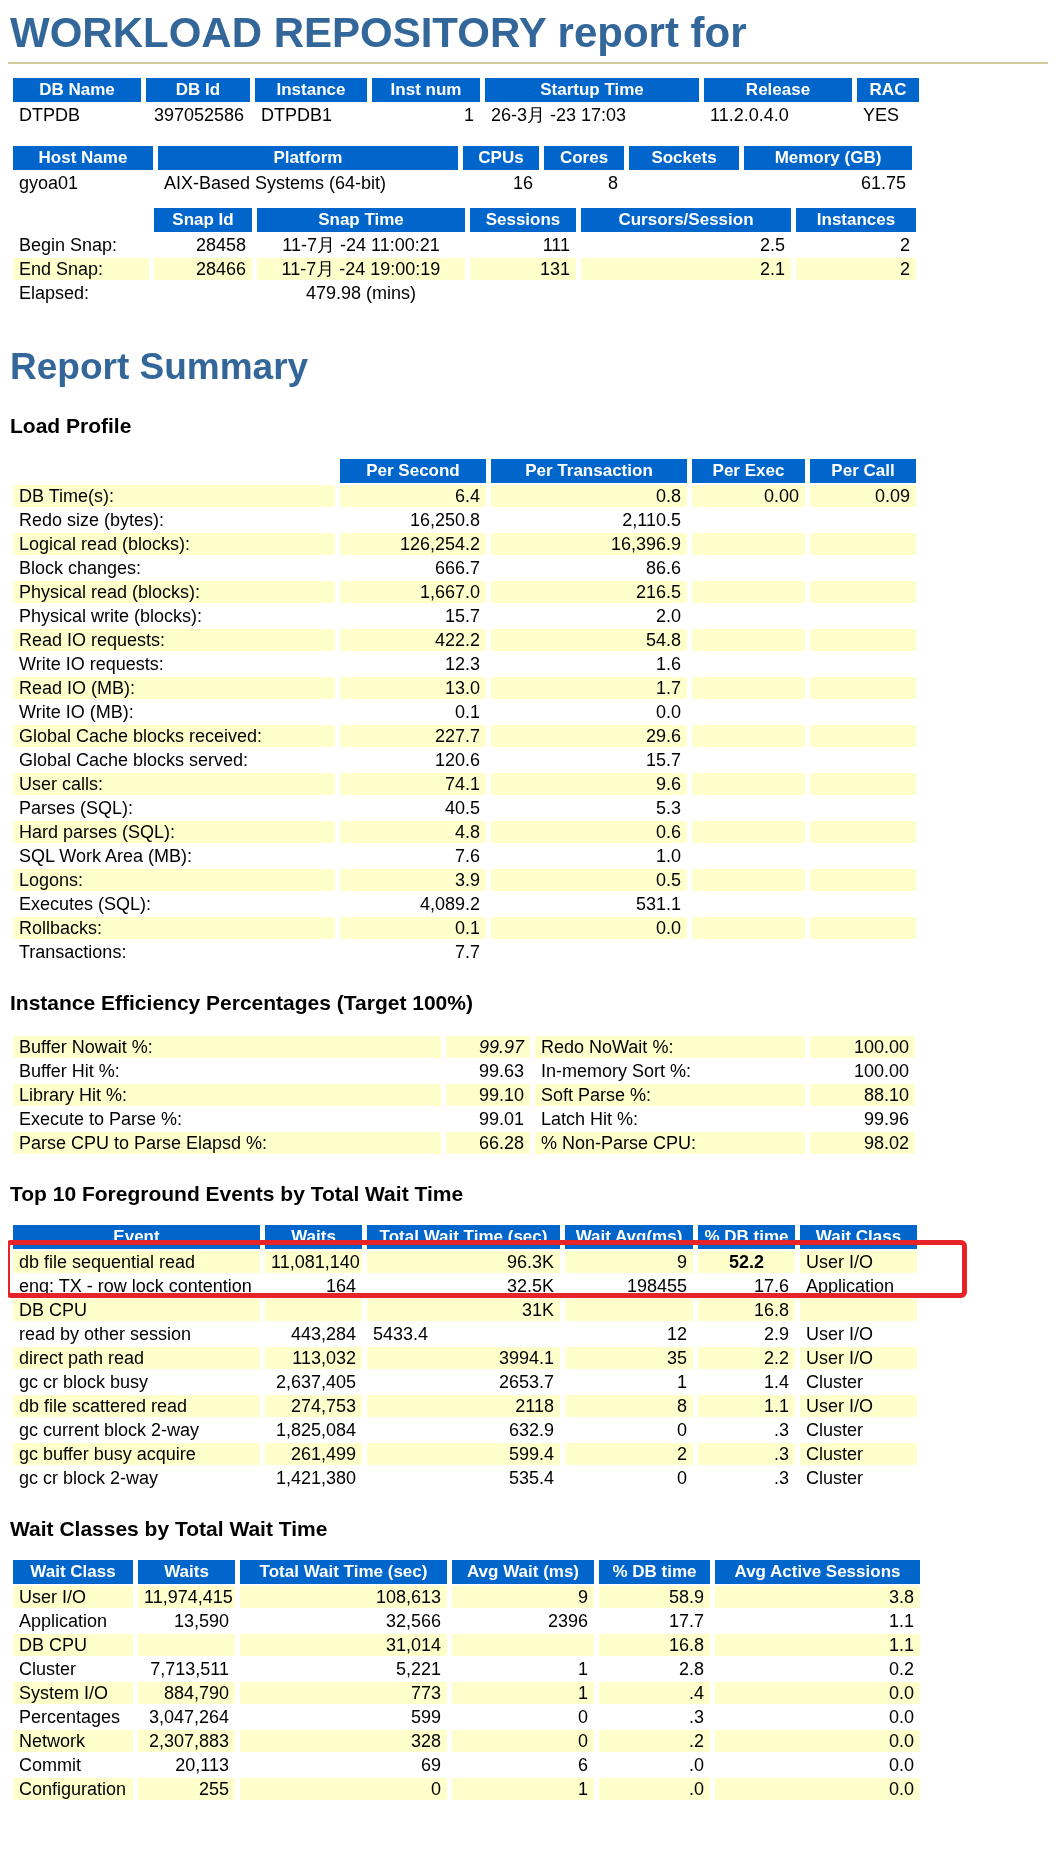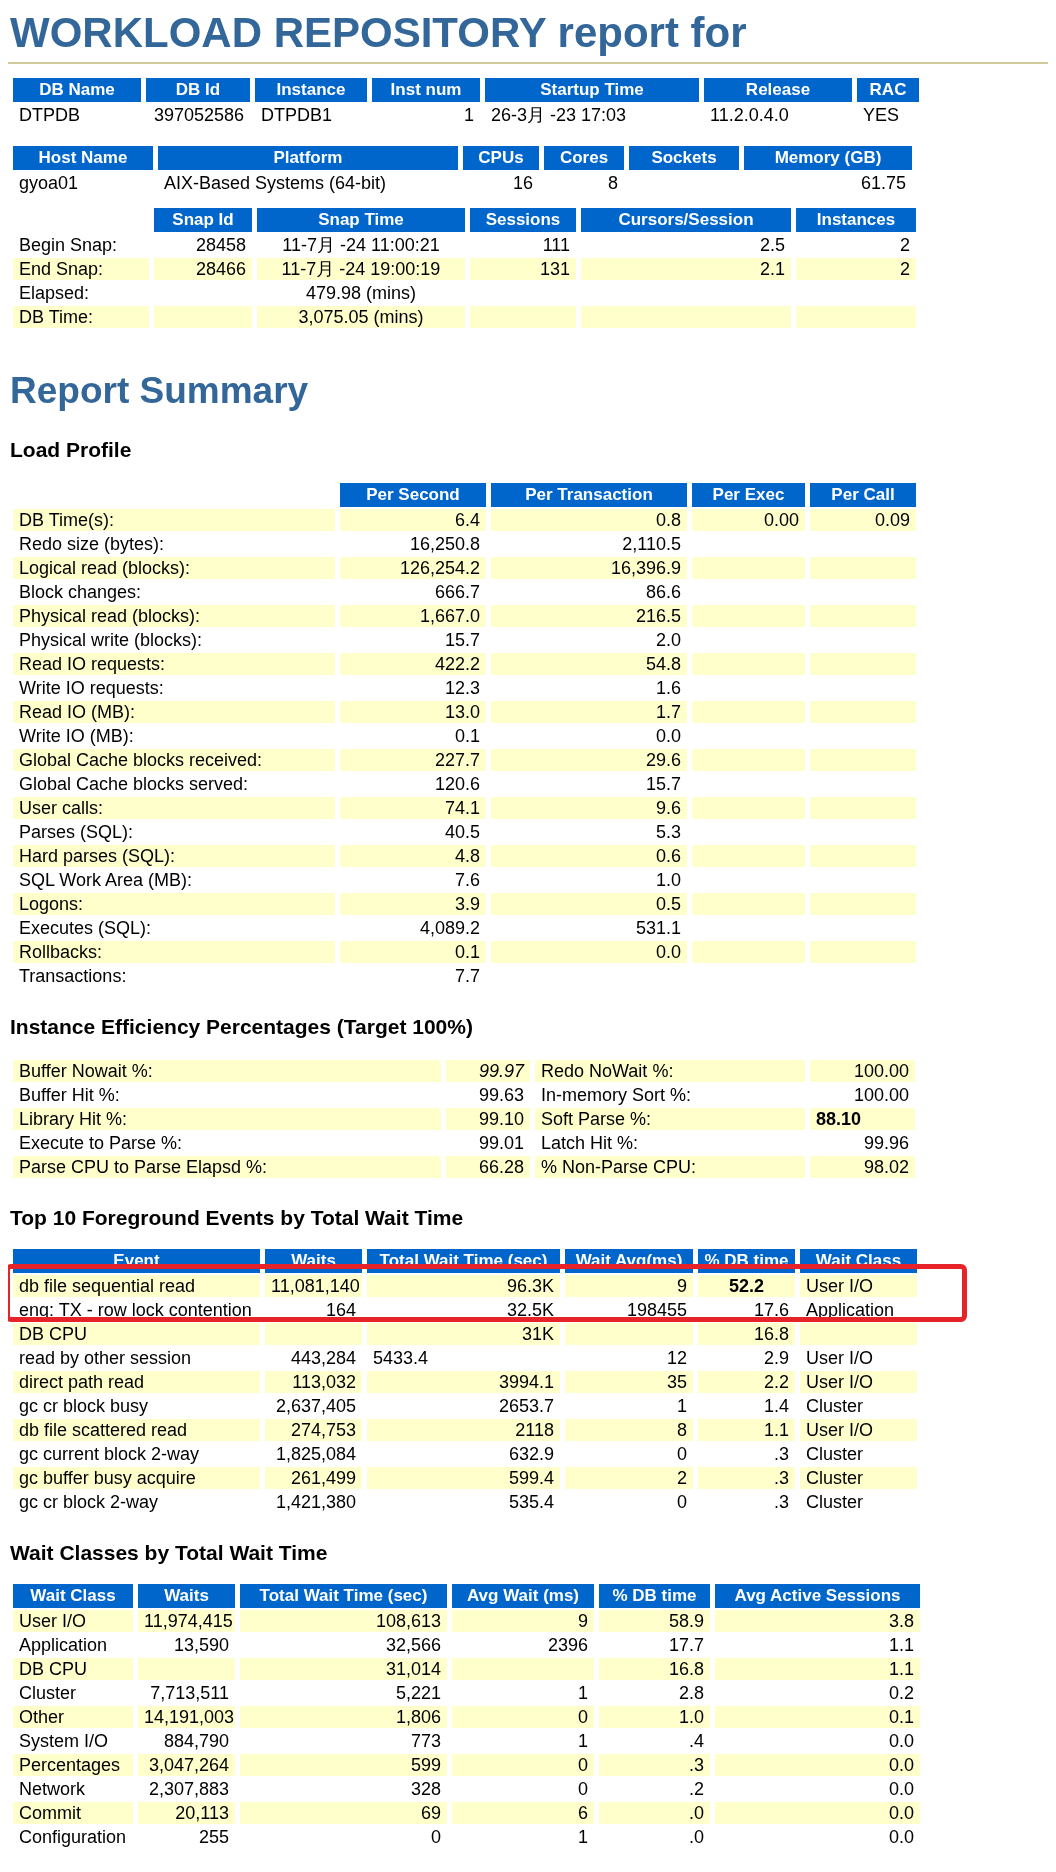--- a/index.html
+++ b/index.html
@@ -187,28 +187,20 @@
         <td style="text-align: right;">2</td>
       </tr>
       <tr>
         <td style="text-align: left;">Elapsed:</td>
         <td style="text-align: right;">&nbsp;</td>
         <td style="text-align: center;">479.98 (mins)</td>
         <td style="text-align: right;">&nbsp;</td>
         <td style="text-align: right;">&nbsp;</td>
         <td style="text-align: right;">&nbsp;</td>
       </tr>
-      <tr>
-        <td style="text-align: left;">DB Time:</td>
-        <td style="text-align: right;">&nbsp;</td>
-        <td style="text-align: center;">3,075.05 (mins)</td>
-        <td style="text-align: right;">&nbsp;</td>
-        <td style="text-align: right;">&nbsp;</td>
-        <td style="text-align: right;">&nbsp;</td>
-      </tr>
     </tbody>
   </table>
 
 <h2>Report Summary</h2>
 
 <h3>Load Profile</h3>
 
 <table id="tbl-lp" class="awr stripe-odd">
     <colgroup>
       <col style="width: 322px;">
@@ -389,21 +381,21 @@
       <tr>
         <td style="text-align: left;">Buffer Hit %:</td>
         <td style="text-align: right;">99.63</td>
         <td style="text-align: left;">In-memory Sort %:</td>
         <td style="text-align: right;">100.00</td>
       </tr>
       <tr>
         <td style="text-align: left;">Library Hit %:</td>
         <td style="text-align: right;">99.10</td>
         <td style="text-align: left;">Soft Parse %:</td>
-        <td style=" font-weight: bold;">88.10</td>
+        <td style="text-align: right;">88.10</td>
       </tr>
       <tr>
         <td style="text-align: left;">Execute to Parse %:</td>
         <td style="text-align: right;">99.01</td>
         <td style="text-align: left;">Latch Hit %:</td>
         <td style="text-align: right;">99.96</td>
       </tr>
       <tr>
         <td style="text-align: left;">Parse CPU to Parse Elapsd %:</td>
         <td style="text-align: right;">66.28</td>
@@ -569,28 +561,20 @@
       </tr>
       <tr>
         <td style="text-align: left;">Cluster</td>
         <td style="text-align: right;">7,713,511</td>
         <td style="text-align: right;">5,221</td>
         <td style="text-align: right;">1</td>
         <td style="text-align: right;">2.8</td>
         <td style="text-align: right;">0.2</td>
       </tr>
       <tr>
-        <td style="text-align: left;">Other</td>
-        <td style="text-align: right;">14,191,003</td>
-        <td style="text-align: right;">1,806</td>
-        <td style="text-align: right;">0</td>
-        <td style="text-align: right;">1.0</td>
-        <td style="text-align: right;">0.1</td>
-      </tr>
-      <tr>
         <td style="text-align: left;">System I/O</td>
         <td style="text-align: right;">884,790</td>
         <td style="text-align: right;">773</td>
         <td style="text-align: right;">1</td>
         <td style="text-align: right;">.4</td>
         <td style="text-align: right;">0.0</td>
       </tr>
       <tr>
         <td style="text-align: left;">Percentages</td>
         <td style="text-align: right;">3,047,264</td>

